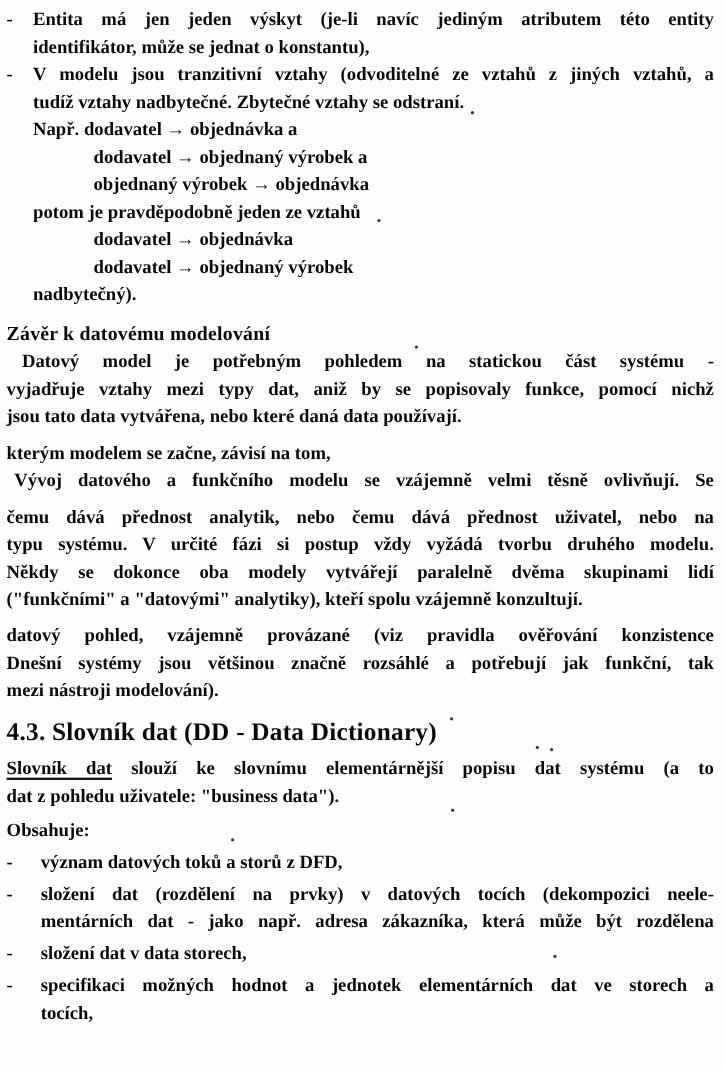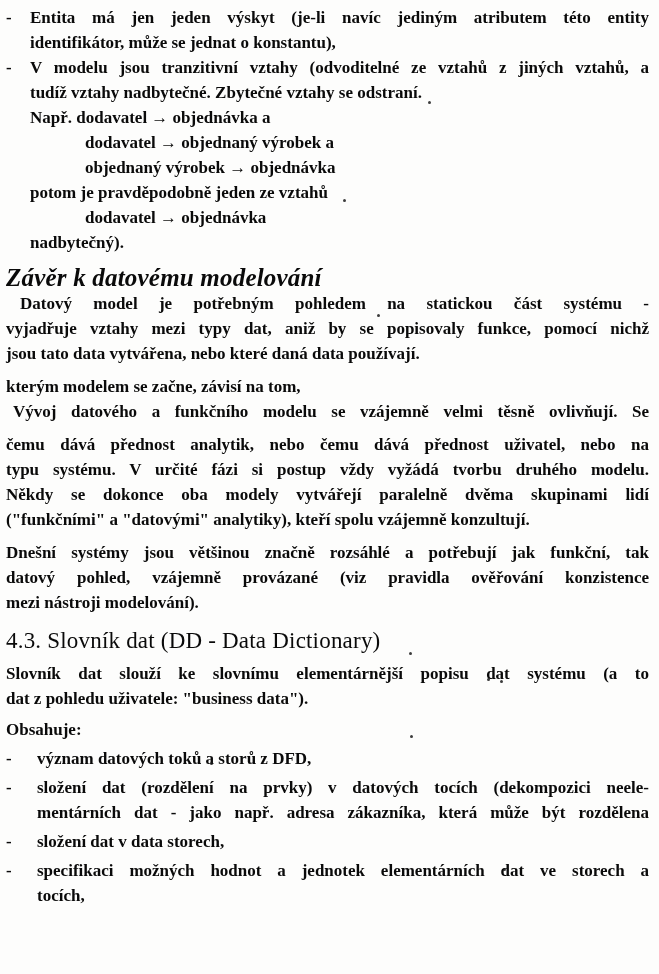--- a/index.html
+++ b/index.html
@@ -24,39 +24,38 @@
   .bullet { display: flex; align-items: flex-start; }
   .bullet .dash { flex: none; width: 24px; }
   .bullet .body { flex: 1 1 auto; min-width: 0; }
   .bullets-bottom .bullet .dash { width: 31px; }
   .bullets-bottom .bullet { margin-top: 4px; }
   .bullets-bottom { margin-top: 4px; }
   .ex { text-align: left; }
   .ex.i1 { padding-left: 55px; }
   .zaver {
     margin: 10px 0 0 0;
-    font-size: 25px;
+    font-size: 18px;
     line-height: 26px;
-    font-style: italic;
     font-weight: 700;
     letter-spacing: 0.2px;
   }
   .para { margin-top: 8px; }
   .para.p1 { margin-top: 0; }
   .ind-lg { padding-left: 14px; }
   .ind-sm { padding-left: 7px; }
   .h2 {
     margin: 10px 0 0 0;
     font-size: 23px;
     line-height: 32px;
-    font-weight: 400;
+    font-weight: 700;
     letter-spacing: 0.2px;
   }
   .dd-intro { margin-top: 4px; }
-  .u { text-decoration-thickness: 2px; text-underline-offset: 3px; margin-top: 15px; }
+  .u { text-decoration: underline; text-decoration-thickness: 2px; text-underline-offset: 3px; margin-top: 15px; }
   .obsahuje { margin-top: 6px; }
   .speck { position: absolute; background: #1a1a1a; border-radius: 50%; width: 3px; height: 3px; opacity: 0.85; }
 </style>
 </head>
 <body>
 
 <div class="page">
 
   <div class="bullets-top">
 
@@ -71,20 +70,21 @@
     <div class="bullet">
       <span class="dash">-</span>
       <div class="body">
         <span class="ln jl">V modelu jsou tranzitivní vztahy (odvoditelné ze vztahů z jiných vztahů, a</span>
         <span class="ln">tudíž vztahy nadbytečné. Zbytečné vztahy se odstraní.</span>
         <span class="ln ex">Např. dodavatel → objednávka a</span>
         <span class="ln ex i1">dodavatel → objednaný výrobek a</span>
         <span class="ln ex i1">objednaný výrobek → objednávka</span>
         <span class="ln ex">potom je pravděpodobně jeden ze vztahů</span>
         <span class="ln ex i1">dodavatel → objednávka</span>
+        <span class="ln ex i1">dodavatel → objednaný výrobek</span>
         <span class="ln ex">nadbytečný).</span>
       </div>
     </div>
 
   </div>
 
   <div class="zaver">Závěr k datovému modelování</div>
 
   <div class="para p1">
     <span class="ln jl ind-lg">Datový model je potřebným pohledem na statickou část systému -</span>
@@ -98,22 +98,22 @@
   </div>
 
   <div class="para">
     <span class="ln jl">čemu dává přednost analytik, nebo čemu dává přednost uživatel, nebo na</span>
     <span class="ln jl">typu systému. V určité fázi si postup vždy vyžádá tvorbu druhého modelu.</span>
     <span class="ln jl">Někdy se dokonce oba modely vytvářejí paralelně dvěma skupinami lidí</span>
     <span class="ln">("funkčními" a "datovými" analytiky), kteří spolu vzájemně konzultují.</span>
   </div>
 
   <div class="para">
+    <span class="ln jl">datový pohled, vzájemně provázané (viz pravidla ověřování konzistence</span>
     <span class="ln jl">Dnešní systémy jsou většinou značně rozsáhlé a potřebují jak funkční, tak</span>
-    <span class="ln jl">datový pohled, vzájemně provázané (viz pravidla ověřování konzistence</span>
     <span class="ln">mezi nástroji modelování).</span>
   </div>
 
   <div class="h2">4.3. Slovník dat (DD - Data Dictionary)</div>
 
   <div class="para dd-intro">
     <span class="ln jl"><span class="u">Slovník dat</span><span> slouží ke slovnímu elementárnější popisu dat systému (a to</span></span>
     <span class="ln">dat z pohledu uživatele: "business data").</span>
   </div>
 

